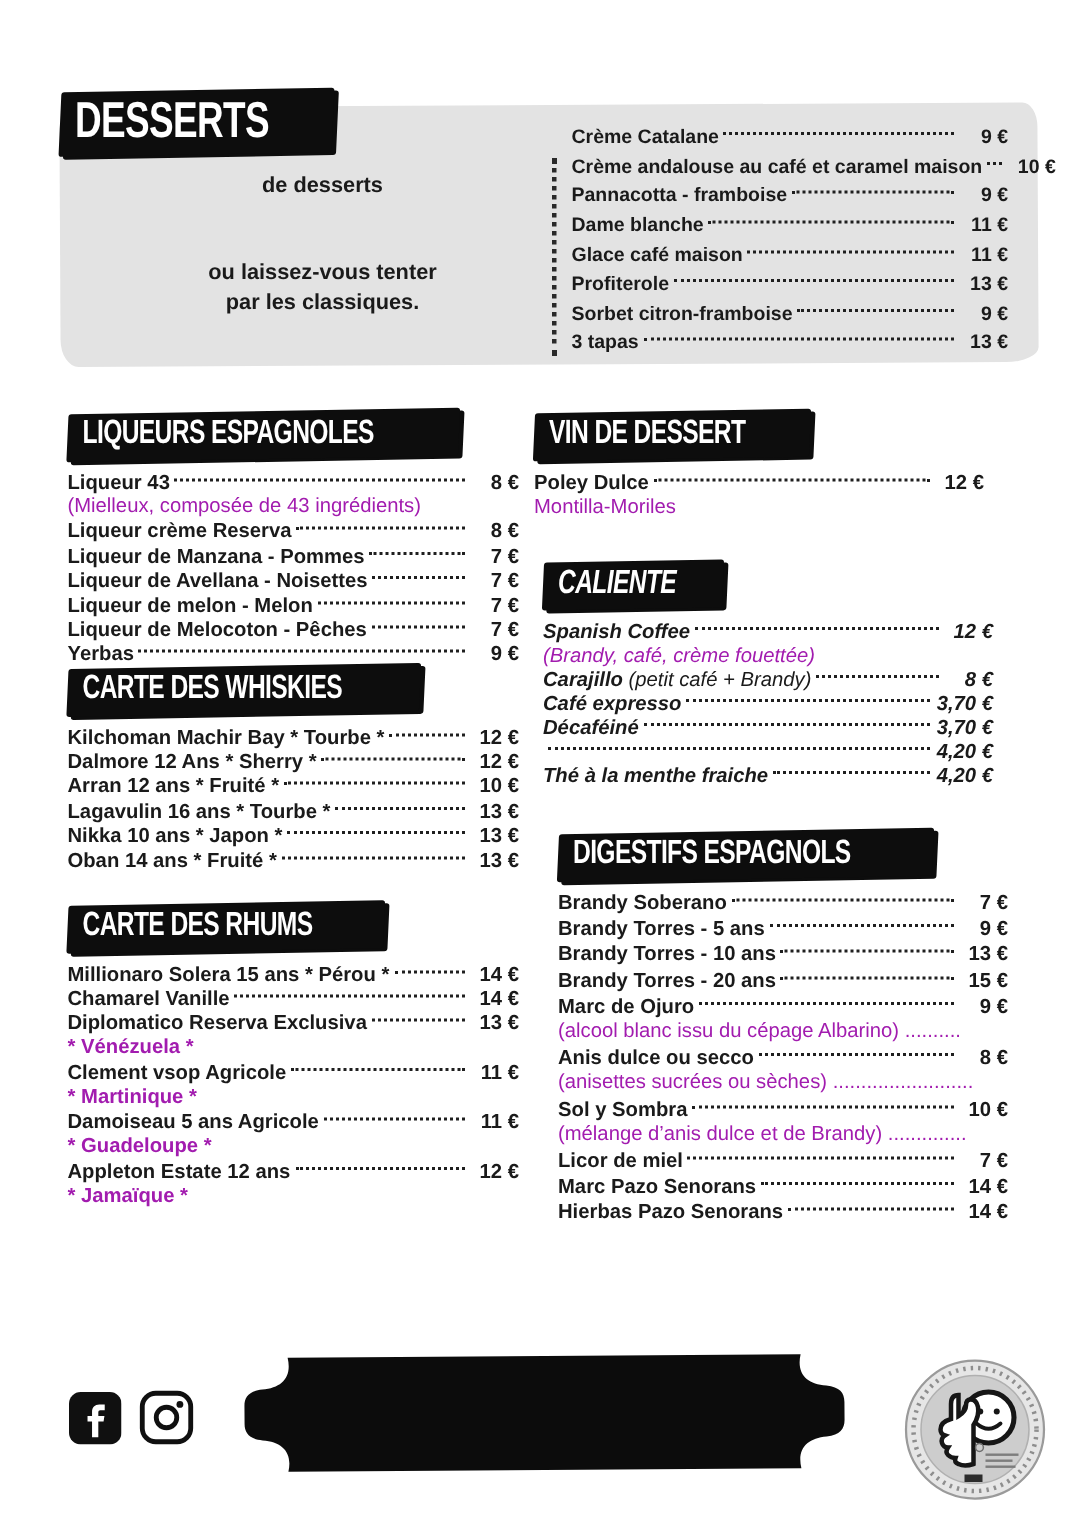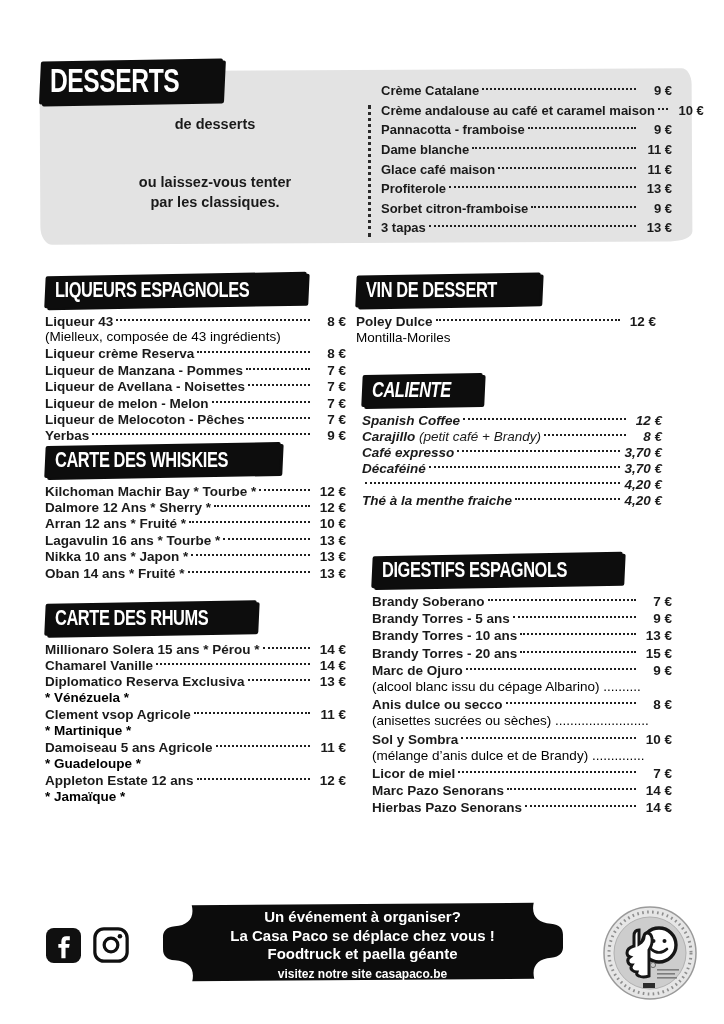--- a/index.html
+++ b/index.html
@@ -19,21 +19,21 @@
   .divider{position:absolute;left:368px;top:105px;height:132px;width:0;
            border-left:3px dotted #2a2a2a;}
   .note{position:absolute;width:290px;text-align:center;font-weight:700;font-size:14.5px;line-height:20px;}
   
   .list{--rh:16.4px;}
   .row{display:flex;align-items:center;height:var(--rh);font-size:13.5px;font-weight:700;}
   .nm{white-space:nowrap;}
   .nnote{font-weight:400;}
   .lead{flex:1;border-bottom:2.5px dotted #1f1f1f;margin:0 4px 3px 3px;min-width:10px;}
   .pr{white-space:nowrap;font-weight:700;text-align:right;min-width:32px;}
-  .sub{height:var(--rh);font-size:13.5px;font-weight:400;color:#000000;white-space:nowrap;overflow:hidden;}
+  .sub{height:var(--rh);font-size:13.5px;font-weight:400;color:#a21caf;white-space:nowrap;overflow:hidden;}
   .sec{position:absolute;}
   .sec .list{margin-top:7px;}
   .desserts-list{--rh:19.6px;position:absolute;left:381px;top:81px;width:291px;}
   .desserts-list .row{font-size:13px;}
   .vin-list{--rh:17px;}
   .caliente-list{--rh:15.9px;}
   .digestifs-list{--rh:17.2px;}
   
   .banner-wrap{position:absolute;left:150px;top:898px;width:425px;height:88px;transform:rotate(-0.4deg);}
   .banner-text{position:absolute;left:150px;top:908px;width:425px;text-align:center;color:#fff;}
@@ -285,20 +285,21 @@
       <span class="bg"></span>
       <span class="tx">CALIENTE</span>
     </div>
     <div class="list caliente-list">
 
         <div class="row">
           <span class="nm"><b>Spanish Coffee</b></span>
           <span class="lead"></span>
           <span class="pr">12 €</span>
         </div>
+        <div class="sub">(Brandy, café, crème fouettée)</div>
 
         <div class="row">
           <span class="nm"><b>Carajillo</b><span class="nnote"> (petit café + Brandy)</span></span>
           <span class="lead"></span>
           <span class="pr">8 €</span>
         </div>
 
         <div class="row">
           <span class="nm"><b>Café expresso</b></span>
           <span class="lead"></span>
@@ -408,26 +409,20 @@
       <circle cx="20" cy="20" r="7.2" fill="none" stroke="#101010" stroke-width="3.4"></circle>
       <circle cx="29.4" cy="10.8" r="2.4" fill="#101010"></circle>
     </svg>
   </div>
 
   <div class="banner-wrap">
     <svg width="425" height="88" viewBox="0 0 425 88">
       <path fill="#0c0c0c" d="M42,6 L384,6 C381,19 388,26 401,27 C410,28 413,32 413,38 L413,50 C413,56 410,60 401,61 C388,62 381,69 384,82 L42,82 C45,69 38,62 25,61 C16,60 13,56 13,50 L13,38 C13,32 16,28 25,27 C38,26 45,19 42,6 Z"></path>
     </svg>
   </div>
-  <div class="banner-text">
-    <div class="b">Un événement à organiser?</div>
-    <div class="b">La Casa Paco se déplace chez vous !</div>
-    <div class="b">Foodtruck et paella géante</div>
-    <div class="s">visitez notre site casapaco.be</div>
-  </div>
 
   <div class="badge">
     <svg width="98" height="100" viewBox="0 0 98 100">
       <circle cx="49" cy="50" r="46" fill="#e6e6e6" stroke="#9a9a9a" stroke-width="1.5"></circle>
       <circle cx="49" cy="50" r="41" fill="none" stroke="#8e8e8e" stroke-width="3" stroke-dasharray="1.6 3.4"></circle>
       <circle cx="49" cy="50" r="36" fill="#cdcdcd" stroke="#b0b0b0" stroke-width="1"></circle>
 
       <circle cx="58" cy="42" r="17" fill="#ffffff" stroke="#161616" stroke-width="3.4"></circle>
       <circle cx="52.5" cy="38" r="2" fill="#161616"></circle>
       <circle cx="63.5" cy="38" r="2" fill="#161616"></circle>

